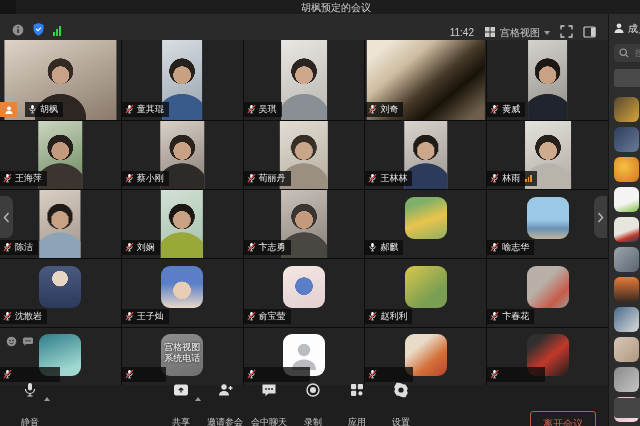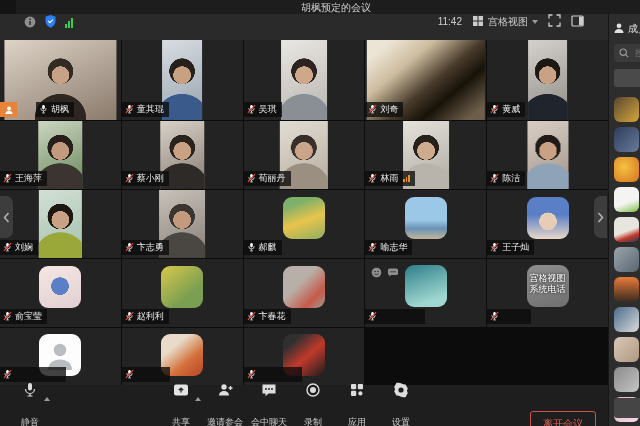--- a/index.html
+++ b/index.html
@@ -1,21 +1,21 @@
 <!DOCTYPE html>
 <html><head>
 <meta charset="utf-8">
 <style>
   html,body{margin:0;padding:0;}
   body{width:640px;height:426px;position:relative;overflow:hidden;background:#141414;
        font-family:"Liberation Sans","DejaVu Sans",sans-serif;-webkit-font-smoothing:antialiased;}
   .titlebar{position:absolute;top:0;left:16px;width:640px;height:14px;background:#1d1d1d;
             text-align:center;line-height:15px;font-size:10px;color:#cfcfcf;}
   .statusbar{position:absolute;top:14px;left:0;width:608px;height:26px;background:#2a2a2a;
-             display:flex;align-items:flex-start;box-sizing:border-box;padding:0 24px;}
+             display:flex;align-items:flex-end;box-sizing:border-box;padding:0 12px;}
   .sb-left{display:flex;align-items:center;gap:8px;}
   .sb-right{margin-left:auto;display:flex;align-items:center;gap:10px;color:#cfcfcf;font-size:10px;}
   .sig{display:flex;align-items:flex-end;gap:1px;height:10px;}
   .sig i{width:2px;background:#35d04a;display:block;}
   .sig i:nth-child(1){height:4px}.sig i:nth-child(2){height:7px}.sig i:nth-child(3){height:10px}
   .viewbtn{display:flex;align-items:center;gap:4px;cursor:default;}
   .dcaret{width:0;height:0;border-left:3.5px solid transparent;border-right:3.5px solid transparent;border-top:4px solid #9a9a9a;}
   
   .grid{position:absolute;top:40px;left:0;width:608px;height:345px;display:grid;
         grid-template-columns:repeat(5,1fr);grid-template-rows:80px 68px 68px 68px auto;
@@ -34,21 +34,21 @@
   .t3{--skin:#cfa88c;--hair:#2c2420;--shirt:#8a8f96;--b1:#e9e7e3;--b2:#b8b4ae}
   .t5{--skin:#c9a184;--hair:#1d1813;--shirt:#20242c;--b1:#d5d2cd;--b2:#8f8c86}
   .t6{--skin:#c49a7e;--hair:#271f1b;--shirt:#3c3430;--b1:#ccd6c1;--b2:#68875a}
   .t7{--skin:#c9a184;--hair:#29221d;--shirt:#2e2a28;--b1:#d9d2c8;--b2:#857b72}
   .t8{--skin:#c9a58a;--hair:#382e28;--shirt:#9a8f80;--b1:#e2ddd4;--b2:#b5ac9e}
   .t9{--skin:#cba88c;--hair:#211b17;--shirt:#2c3a5c;--b1:#d8d4ce;--b2:#9a948c}
   .t10{--skin:#cfab8e;--hair:#27211c;--shirt:#b8b4ac;--b1:#e5e2dc;--b2:#aeaaa2}
   .t11{--skin:#c9a184;--hair:#211b17;--shirt:#8fa3b8;--b1:#d8cfc4;--b2:#a2948a}
   .t12{--skin:#c9a184;--hair:#1c1713;--shirt:#9aa83a;--b1:#d2e0d6;--b2:#a4c0aa}
   .t13{--skin:#c49a7c;--hair:#3a3530;--shirt:#4a4642;--b1:#c8c2ba;--b2:#867f77}
-  .nm{position:absolute;left:0;bottom:3px;display:flex;align-items:center;gap:19px;z-index:3;}
+  .nm{position:absolute;left:0;bottom:3px;display:flex;align-items:center;gap:8px;z-index:3;}
   .chip{display:flex;align-items:center;gap:3px;background:rgba(12,12,12,.78);
         padding:1px 5px 1px 3px;height:13px;font-size:9px;color:#ececec;white-space:nowrap;}
   .hostbadge{width:17px;height:15px;background:#e8833a;display:flex;align-items:center;justify-content:center;}
   .sigsm{display:flex;align-items:flex-end;gap:1px;height:7px;margin-left:2px;}
   .sigsm i{width:1.5px;background:#e8902e;display:block;}
   .sigsm i:nth-child(1){height:3px}.sigsm i:nth-child(2){height:5px}.sigsm i:nth-child(3){height:7px}
   .ava{position:absolute;left:50%;transform:translateX(-50%);border-radius:9px;width:42px;height:42px;top:7px;}
   .a14{background:linear-gradient(160deg,#7fb069 20%,#e8c44c 55%,#8fae62)}
   .a15{background:linear-gradient(180deg,#9cc8e8 55%,#6a93b5 75%,#c2b49a)}
   .a16{background:radial-gradient(circle 8px at 50% 30%,#e8d5c4 96%,transparent),linear-gradient(180deg,#4a5a7e,#2c3a5c)}
@@ -244,20 +244,33 @@
           <span><svg width="9" height="10" viewBox="0 0 12 13">
               <rect x="4.3" y="1" width="3.4" height="6" rx="1.7" fill="#fff"></rect>
               <path d="M2.4 5.5a3.6 3.6 0 0 0 7.2 0M6 9.3v2M4.2 11.7h3.6" stroke="#fff" stroke-width="1" fill="none"></path>
               <line x1="1.2" y1="11.8" x2="10.8" y2="1.2" stroke="#e74c3c" stroke-width="1.5"></line>
             </svg></span>
           <span>荀丽丹</span>
         </span>
       </div>
   </div>
   <div class="cell">
+    <div class="pv t9" style="width:36%"></div>
+    <div class="nm">
+        <span class="chip">
+          <span><svg width="9" height="10" viewBox="0 0 12 13">
+              <rect x="4.3" y="1" width="3.4" height="6" rx="1.7" fill="#fff"></rect>
+              <path d="M2.4 5.5a3.6 3.6 0 0 0 7.2 0M6 9.3v2M4.2 11.7h3.6" stroke="#fff" stroke-width="1" fill="none"></path>
+              <line x1="1.2" y1="11.8" x2="10.8" y2="1.2" stroke="#e74c3c" stroke-width="1.5"></line>
+            </svg></span>
+          <span>王林林</span>
+        </span>
+      </div>
+  </div>
+  <div class="cell">
     <div class="pv t10" style="width:38%"></div>
     <div class="nm">
         <span class="chip">
           <span><svg width="9" height="10" viewBox="0 0 12 13">
               <rect x="4.3" y="1" width="3.4" height="6" rx="1.7" fill="#fff"></rect>
               <path d="M2.4 5.5a3.6 3.6 0 0 0 7.2 0M6 9.3v2M4.2 11.7h3.6" stroke="#fff" stroke-width="1" fill="none"></path>
               <line x1="1.2" y1="11.8" x2="10.8" y2="1.2" stroke="#e74c3c" stroke-width="1.5"></line>
             </svg></span>
           <span>林雨</span>
           <span class="sigsm">
@@ -327,20 +340,33 @@
           <span><svg width="9" height="10" viewBox="0 0 12 13">
               <rect x="4.3" y="1" width="3.4" height="6" rx="1.7" fill="#fff"></rect>
               <path d="M2.4 5.5a3.6 3.6 0 0 0 7.2 0M6 9.3v2M4.2 11.7h3.6" stroke="#fff" stroke-width="1" fill="none"></path>
               <line x1="1.2" y1="11.8" x2="10.8" y2="1.2" stroke="#e74c3c" stroke-width="1.5"></line>
             </svg></span>
           <span>喻志华</span>
         </span>
       </div>
   </div>
 
+  <div class="cell">
+    <div class="ava a16"></div>
+    <div class="nm">
+        <span class="chip">
+          <span><svg width="9" height="10" viewBox="0 0 12 13">
+              <rect x="4.3" y="1" width="3.4" height="6" rx="1.7" fill="#fff"></rect>
+              <path d="M2.4 5.5a3.6 3.6 0 0 0 7.2 0M6 9.3v2M4.2 11.7h3.6" stroke="#fff" stroke-width="1" fill="none"></path>
+              <line x1="1.2" y1="11.8" x2="10.8" y2="1.2" stroke="#e74c3c" stroke-width="1.5"></line>
+            </svg></span>
+          <span>沈散岩</span>
+        </span>
+      </div>
+  </div>
   <div class="cell">
     <div class="ava a17"></div>
     <div class="nm">
         <span class="chip">
           <span><svg width="9" height="10" viewBox="0 0 12 13">
               <rect x="4.3" y="1" width="3.4" height="6" rx="1.7" fill="#fff"></rect>
               <path d="M2.4 5.5a3.6 3.6 0 0 0 7.2 0M6 9.3v2M4.2 11.7h3.6" stroke="#fff" stroke-width="1" fill="none"></path>
               <line x1="1.2" y1="11.8" x2="10.8" y2="1.2" stroke="#e74c3c" stroke-width="1.5"></line>
             </svg></span>
           <span>王子灿</span>

